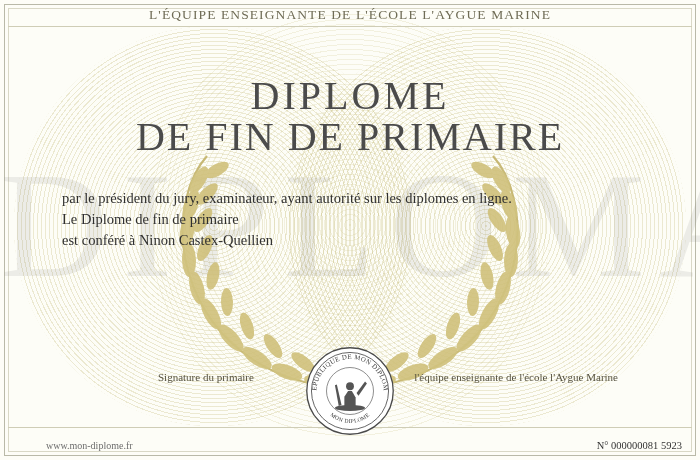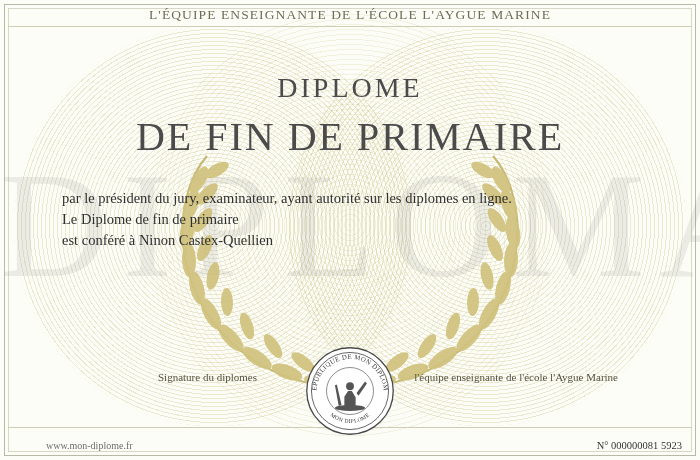--- a/index.html
+++ b/index.html
@@ -105,21 +105,21 @@
     color: #6f6c55;
     font-variant: small-caps;
     text-transform: uppercase;
   }
 
   
   .title1 {
     position: absolute;
     top: 72px; left: 0; right: 0;
     text-align: center;
-    font-size: 28px;
+    font-size: 40px;
     letter-spacing: 3px;
     color: #4b4b4b;
   }
   .title2 {
     position: absolute;
     top: 113px; left: 0; right: 0;
     text-align: center;
     font-size: 40px;
     letter-spacing: 2px;
     color: #4b4b4b;
@@ -262,21 +262,21 @@
   <div class="title1">DIPLOME</div>
   <div class="title2">DE FIN DE PRIMAIRE</div>
 
   <div class="body-block">
     <div class="line">par le président du jury, examinateur, ayant autorité sur les diplomes en ligne.</div>
     <div class="line">Le Diplome de fin de primaire</div>
     <div class="line">est conféré à Ninon Castex-Quellien</div>
   </div>
 
 
-  <div class="sig-left">Signature du diplomes</div>
+  <div class="sig-left">Signature du primaire</div>
   <div class="sig-right">l'équipe enseignante de l'école l'Aygue Marine</div>
 
   <svg class="seal" viewBox="0 0 100 100" aria-hidden="true">
     <defs>
       <path id="sealTopArc" d="M 14,52 A 36,36 0 0 1 86,52"></path>
       <path id="sealBotArc" d="M 18,52 A 32,32 0 0 0 82,52"></path>
     </defs>
     <circle cx="50" cy="50" r="46" fill="#ffffff" stroke="#4a4a4a" stroke-width="1.4"></circle>
     <circle cx="50" cy="50" r="41" fill="none" stroke="#4a4a4a" stroke-width="0.9"></circle>
     <circle cx="50" cy="50" r="25" fill="none" stroke="#6a6a6a" stroke-width="0.8"></circle>

